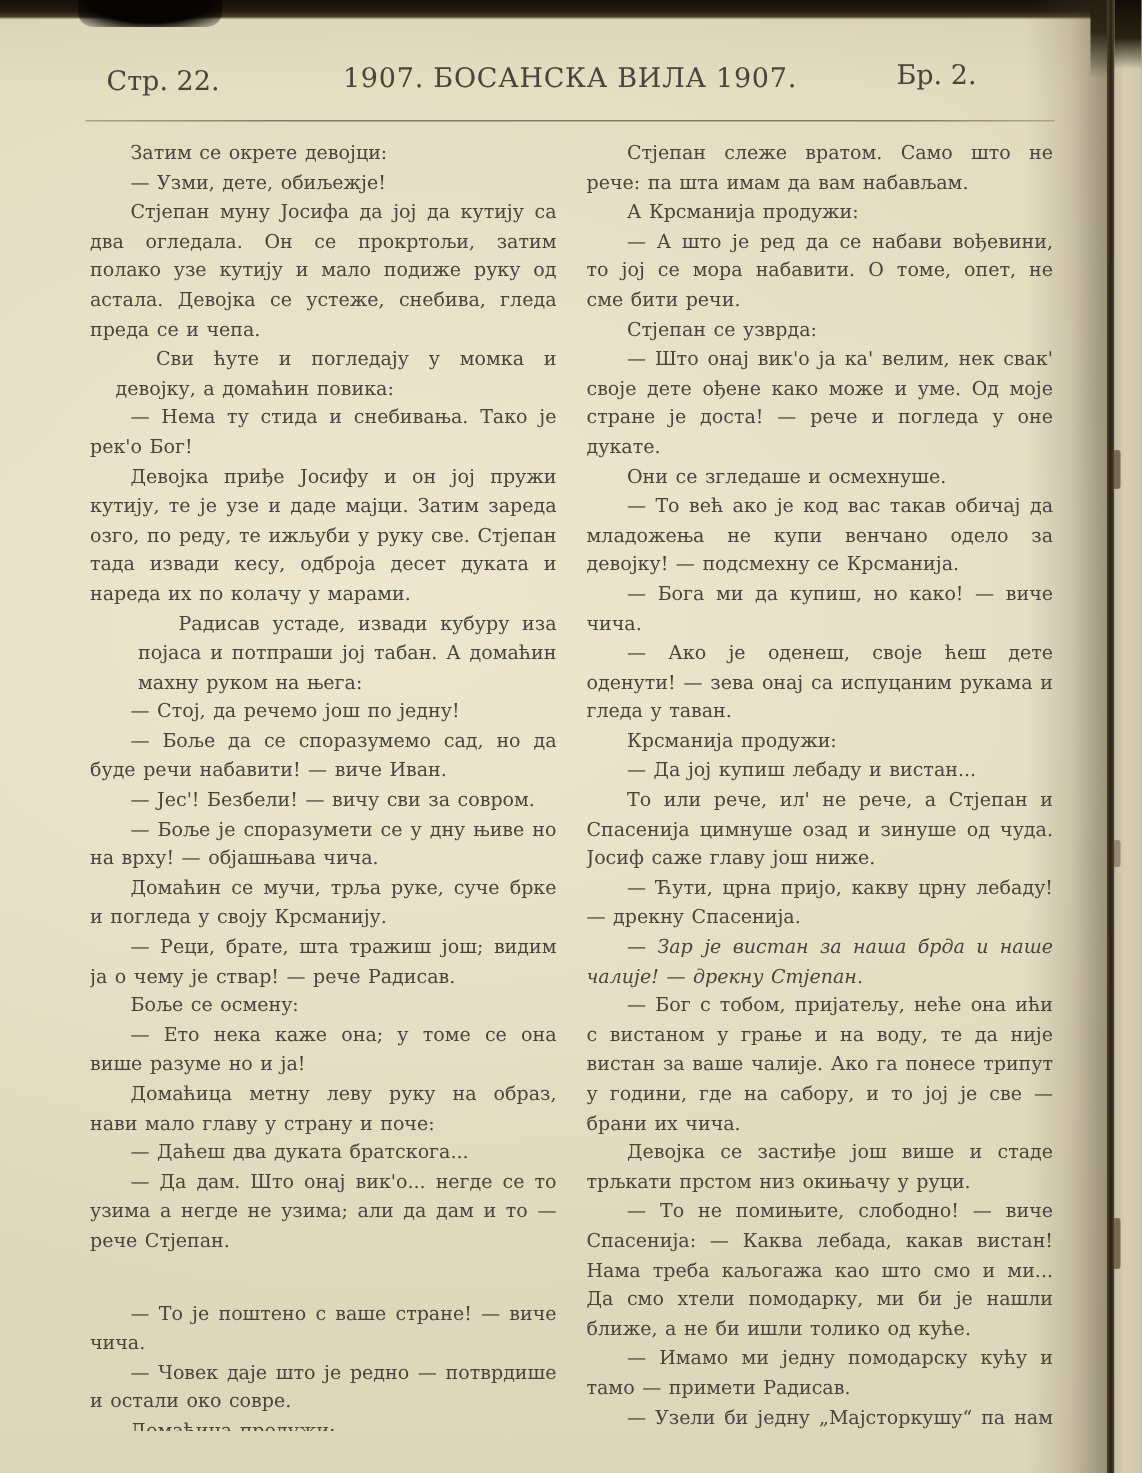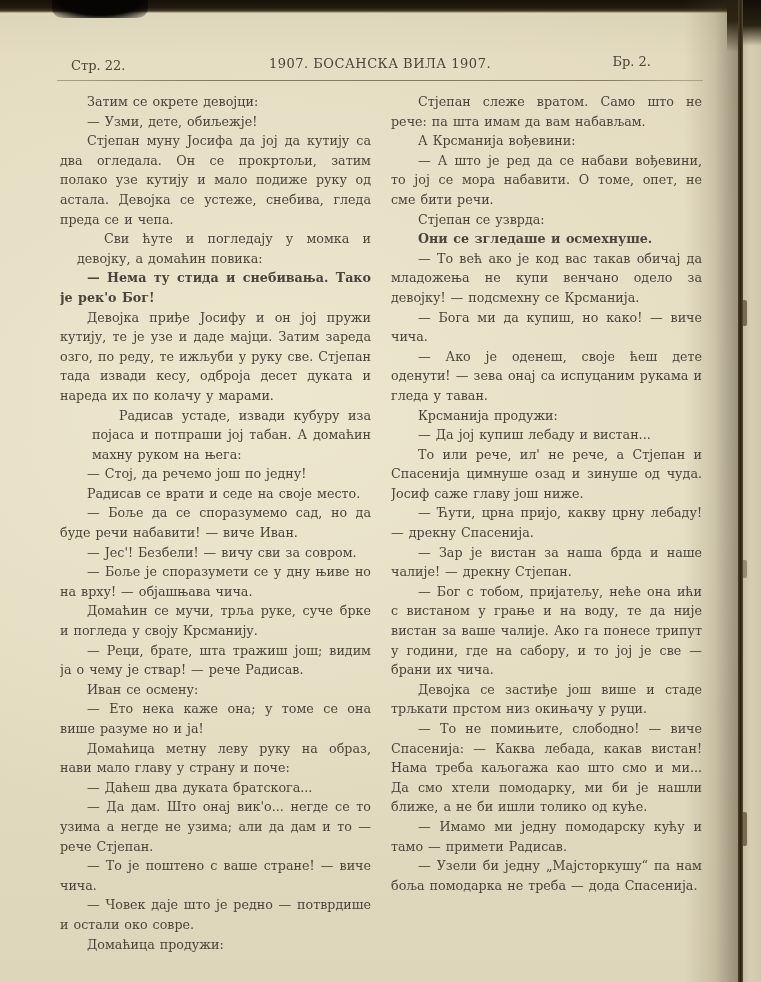--- a/index.html
+++ b/index.html
@@ -47,22 +47,22 @@
     position: absolute; top: 0; right: 0; width: 18px; height: 46px;
     background: linear-gradient(180deg, #120d07 0%, #2a2113 55%, rgba(42,33,19,0) 100%);
   }
   .strip-mark { position: absolute; right: 14px; width: 5px; background: #55462e; border-radius: 2px; opacity: .7; }
   .strip-mark.m1 { top: 300px; height: 26px; }
   .strip-mark.m2 { top: 560px; height: 18px; opacity: .45; }
   .strip-mark.m3 { top: 812px; height: 34px; }
 
   
   .header {
-    position: absolute; top: 58px; left: 57px; width: 646px; height: 18px;
-    color: #4b443a; font-size: 13px;
+    position: absolute; top: 44px; left: 57px; width: 646px; height: 18px;
+    color: #4b443a; font-size: 18px;
   }
   .header .page-label   { position: absolute; left: 14px;  top: 0; }
   .header .title        { position: absolute; left: 0; right: 0; top: -2px; text-align: center; letter-spacing: .5px; }
   .header .issue-label  { position: absolute; right: 52px; top: -4px; }
   .header-rule {
     position: absolute; top: 80px; left: 57px; width: 646px; height: 1px;
     background: linear-gradient(90deg, rgba(120,111,92,.55), #857c66 20%, #857c66 85%, rgba(120,111,92,.45));
   }
 
   
@@ -105,53 +105,53 @@
     <span class="issue-label">Бр. 2.</span>
   </div>
   <div class="header-rule"></div>
 
   <div class="columns">
     <div class="col">
         <p class="para" style="color: rgb(75, 68, 59);">Затим се окрете девојци:</p>
         <p class="para" style="color: rgb(75, 68, 59);">— Узми, дете, обиљежје!</p>
         <p class="para" style="color: rgb(75, 68, 59);">Стјепан муну Јосифа да јој да кутију са два огледала. Он се прокртољи, затим полако узе кутију и мало подиже руку од астала. Девојка се устеже, снебива, гледа преда се и чепа.</p>
         <p class="para" style="color: rgb(75, 68, 59); margin-left: 17px;">Сви ћуте и погледају у момка и девојку, а домаћин повика:</p>
-        <p class="para" style="color: rgb(75, 68, 59); font-weight: bold;">— Нема ту стида и снебивања. Тако је рек'о Бог!</p>
+        <p class="para" style="color: rgb(75, 68, 59);">— Нема ту стида и снебивања. Тако је рек'о Бог!</p>
         <p class="para" style="color: rgb(75, 68, 59);">Девојка приђе Јосифу и он јој пружи кутију, те је узе и даде мајци. Затим зареда озго, по реду, те ижљуби у руку све. Стјепан тада извади кесу, одброја десет дуката и нареда их по колачу у марами.</p>
         <p class="para" style="color: rgb(75, 68, 59); margin-left: 32px;">Радисав устаде, извади кубуру иза појаса и потпраши јој табан. А домаћин махну руком на њега:</p>
         <p class="para" style="color: rgb(75, 68, 59);">— Стој, да речемо још по једну!</p>
-        <p class="para" style="color: rgb(75, 68, 59);">Радисав се врати и седе на своје место.</p>
         <p class="para" style="color: rgb(75, 68, 59);">— Боље да се споразумемо сад, но да буде речи набавити! — виче Иван.</p>
         <p class="para" style="color: rgb(75, 68, 59);">— Јес'! Безбели! — вичу сви за совром.</p>
         <p class="para" style="color: rgb(75, 68, 59);">— Боље је споразумети се у дну њиве но на врху! — објашњава чича.</p>
         <p class="para" style="color: rgb(75, 68, 59);">Домаћин се мучи, трља руке, суче брке и погледа у своју Крсманију.</p>
         <p class="para" style="color: rgb(75, 68, 59);">— Реци, брате, шта тражиш још; видим ја о чему је ствар! — рече Радисав.</p>
-        <p class="para" style="color: rgb(75, 68, 59);">Иван се осмену:</p>
+        <p class="para" style="color: rgb(75, 68, 59);">Боље се осмену:</p>
         <p class="para" style="color: rgb(75, 68, 59);">— Ето нека каже она; у томе се она више разуме но и ја!</p>
         <p class="para" style="color: rgb(75, 68, 59);">Домаћица метну леву руку на образ, нави мало главу у страну и поче:</p>
         <p class="para" style="color: rgb(75, 68, 59);">— Даћеш два дуката братскога...</p>
         <p class="para" style="color: rgb(75, 68, 59);">— Да дам. Што онај вик'о... негде се то узима а негде не узима; али да дам и то — рече Стјепан.</p>
-        <p class="para" style="color: rgb(75, 68, 59);">— То је поштено с ваше стране! — виче чича.</p>
+        <p class="para" style="color: rgb(75, 68, 59); margin-top: 29px;">— То је поштено с ваше стране! — виче чича.</p>
         <p class="para" style="color: rgb(75, 68, 59);">— Човек даје што је редно — потврдише и остали око совре.</p>
         <p class="para" style="color: rgb(75, 68, 59);">Домаћица продужи:</p>
       </div>
     <div class="col">
         <p class="para" style="color: rgb(75, 68, 59);">Стјепан слеже вратом. Само што не рече: па шта имам да вам набављам.</p>
-        <p class="para" style="color: rgb(75, 68, 59);">А Крсманија вођевини:</p>
+        <p class="para" style="color: rgb(75, 68, 59);">А Крсманија продужи:</p>
         <p class="para" style="color: rgb(75, 68, 59);">— А што је ред да се набави вођевини, то јој се мора набавити. О томе, опет, не сме бити речи.</p>
         <p class="para" style="color: rgb(75, 68, 59);">Стјепан се узврда:</p>
-        <p class="para" style="color: rgb(75, 68, 59); font-weight: bold;">Они се згледаше и осмехнуше.</p>
+        <p class="para" style="color: rgb(75, 68, 59);">— Што онај вик'о ја ка' велим, нек свак' своје дете ођене како може и уме. Од моје стране је доста! — рече и погледа у оне дукате.</p>
+        <p class="para" style="color: rgb(75, 68, 59);">Они се згледаше и осмехнуше.</p>
         <p class="para" style="color: rgb(75, 68, 59);">— То већ ако је код вас такав обичај да младожења не купи венчано одело за девојку! — подсмехну се Крсманија.</p>
         <p class="para" style="color: rgb(75, 68, 59);">— Бога ми да купиш, но како! — виче чича.</p>
         <p class="para" style="color: rgb(75, 68, 59);">— Ако је оденеш, своје ћеш дете оденути! — зева онај са испуцаним рукама и гледа у таван.</p>
         <p class="para" style="color: rgb(75, 68, 59);">Крсманија продужи:</p>
         <p class="para" style="color: rgb(75, 68, 59);">— Да јој купиш лебаду и вистан...</p>
         <p class="para" style="color: rgb(75, 68, 59);">То или рече, ил' не рече, а Стјепан и Спасенија цимнуше озад и зинуше од чуда. Јосиф саже главу још ниже.</p>
         <p class="para" style="color: rgb(75, 68, 59);">— Ћути, црна пријо, какву црну лебаду! — дрекну Спасенија.</p>
-        <p class="para" style="color: rgb(75, 68, 59);">— Зар је вистан за наша брда и наше чалије! — дрекну Стјепан.</p>
+        <p class="para" style="color: rgb(75, 68, 59); font-style: italic;">— Зар је вистан за наша брда и наше чалије! — дрекну Стјепан.</p>
         <p class="para" style="color: rgb(75, 68, 59);">— Бог с тобом, пријатељу, неће она ићи с вистаном у грање и на воду, те да није вистан за ваше чалије. Ако га понесе трипут у години, где на сабору, и то јој је све — брани их чича.</p>
         <p class="para" style="color: rgb(75, 68, 59);">Девојка се застиђе још више и стаде трљкати прстом низ окињачу у руци.</p>
         <p class="para" style="color: rgb(75, 68, 59);">— То не помињите, слободно! — виче Спасенија: — Каква лебада, какав вистан! Нама треба каљогажа као што смо и ми... Да смо хтели помодарку, ми би је нашли ближе, а не би ишли толико од куће.</p>
         <p class="para" style="color: rgb(75, 68, 59);">— Имамо ми једну помодарску кућу и тамо — примети Радисав.</p>
         <p class="para" style="color: rgb(75, 68, 59);">— Узели би једну „Мајсторкушу“ па нам боља помодарка не треба — дода Спасенија.</p>
       </div>
   </div>
 
 </div>
 

